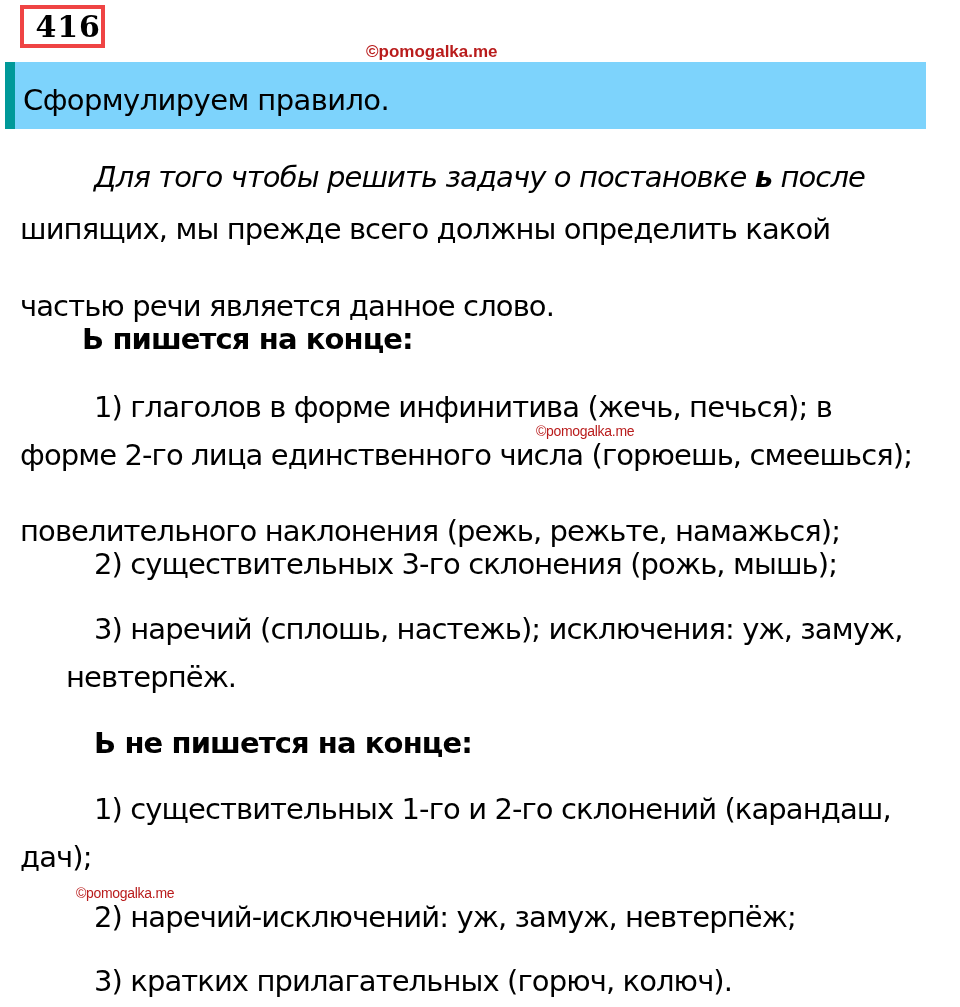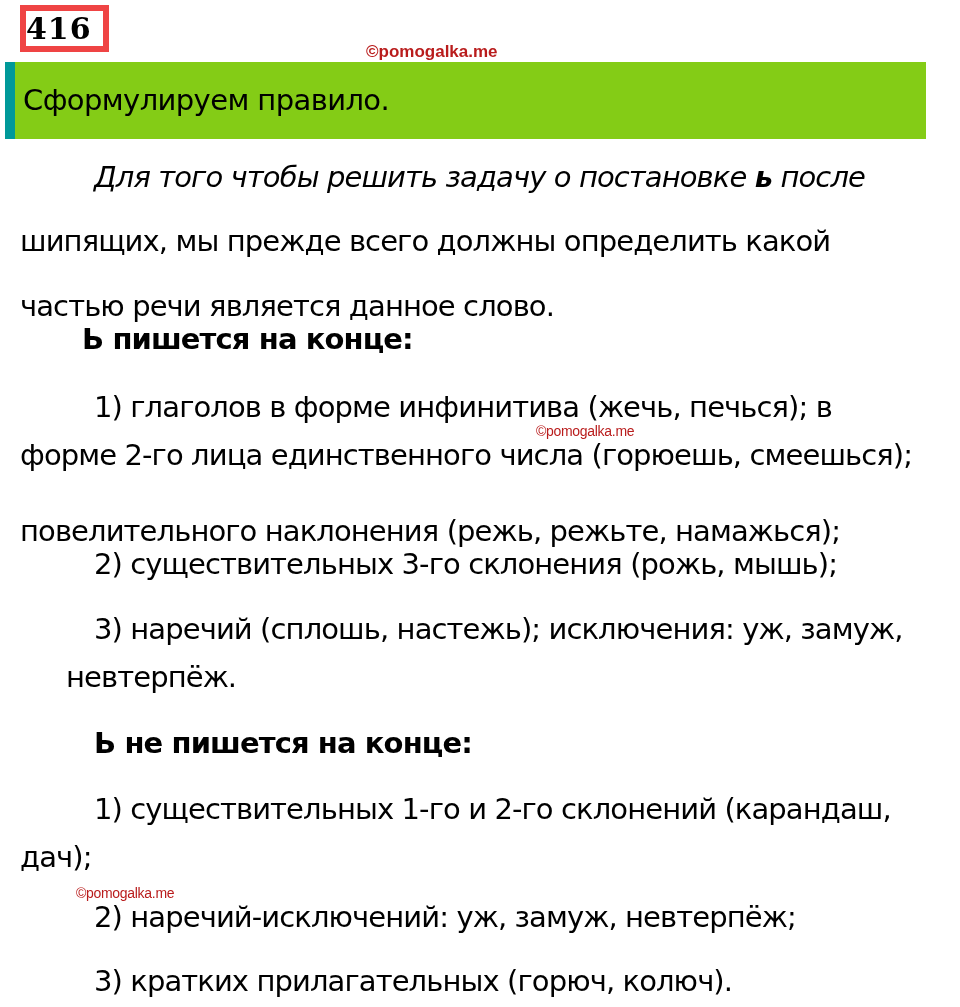--- a/index.html
+++ b/index.html
@@ -1,28 +1,28 @@
 <!DOCTYPE html>
 <html><head>
   <meta charset="utf-8">
   <style>
     html, body { margin: 0; padding: 0; background: #ffffff; }
     body { width: 960px; height: 1007px; position: relative; overflow: hidden;
            font-family: "Liberation Sans", "DejaVu Sans", sans-serif; color: #000; }
     .num-box { position: absolute; left: 20px; top: 5px; width: 77px; height: 35px;
-               border: 6px solid #ef4444; box-sizing: content-box;
+               border: 4px solid #ef4444; box-sizing: content-box;
                font-family: "DejaVu Serif", "Liberation Serif", serif; font-weight: bold;
-               font-size: 30px; line-height: 35px; text-align: left; letter-spacing: 1px; }
+               font-size: 30px; line-height: 35px; text-align: right; letter-spacing: 1px; }
     .wm { position: absolute; font-family: "Liberation Sans", sans-serif; font-weight: bold;
           color: #b91c1c; white-space: nowrap; }
     .wm1 { left: 366px; top: 42px; font-size: 17px; }
     .wm2 { left: 536px; top: 423px; font-size: 14px; font-weight: normal; letter-spacing: -0.3px; }
     .wm3 { left: 76px; top: 885px; font-size: 14px; font-weight: normal; letter-spacing: -0.3px; }
-    .banner { position: absolute; left: 5px; top: 62px; width: 921px; height: 77px;
-              background: #84cc16; }
+    .banner { position: absolute; left: 5px; top: 62px; width: 921px; height: 67px;
+              background: #7dd3fc; }
     .banner .accent { position: absolute; left: 0; top: 0; width: 10px; height: 100%;
                       background: #009999; }
     .banner .title { position: absolute; left: 18px; top: 0; line-height: 77px;
                      font-size: 29px; white-space: nowrap; letter-spacing: -0.6px;
                      font-family: "DejaVu Sans", sans-serif; }
     .line { position: absolute; font-size: 29px; white-space: nowrap; letter-spacing: -0.9px;
             font-family: "DejaVu Sans", sans-serif; transform-origin: left top; }
     .bold { font-weight: bold; }
   </style>
 </head>
@@ -33,21 +33,21 @@
 <div class="wm wm1">©pomogalka.me</div>
 
 <div class="banner">
   <div class="accent"></div>
   <div class="title">Сформулируем правило.</div>
 </div>
 
 <div class="line" style="left:94px; top:160px;font-style:italic;">
   <span>Для того чтобы решить задачу о постановке </span><span class="bold">ь</span><span> после</span>
 </div>
-<div class="line" style="left:20px; top:224px;">шипящих, мы прежде всего должны определить какой</div>
+<div class="line" style="left:20px; top:212px;">шипящих, мы прежде всего должны определить какой</div>
 <div class="line" style="left:20px; top:271px;margin-top:18px;">частью речи является данное слово.</div>
 
 <div class="line bold" style="left:82px; top:322px;">Ь пишется на конце:</div>
 
 <div class="line" style="left:94px; top:390px;">1) глаголов в форме инфинитива (жечь, печься); в</div>
 <div class="line" style="left:20px; top:438px;">форме 2-го лица единственного числа (горюешь, смеешься);</div>
 <div class="line" style="left:20px; top:514px;">повелительного наклонения (режь, режьте, намажься);</div>
 
 <div class="wm wm2">©pomogalka.me</div>
 

